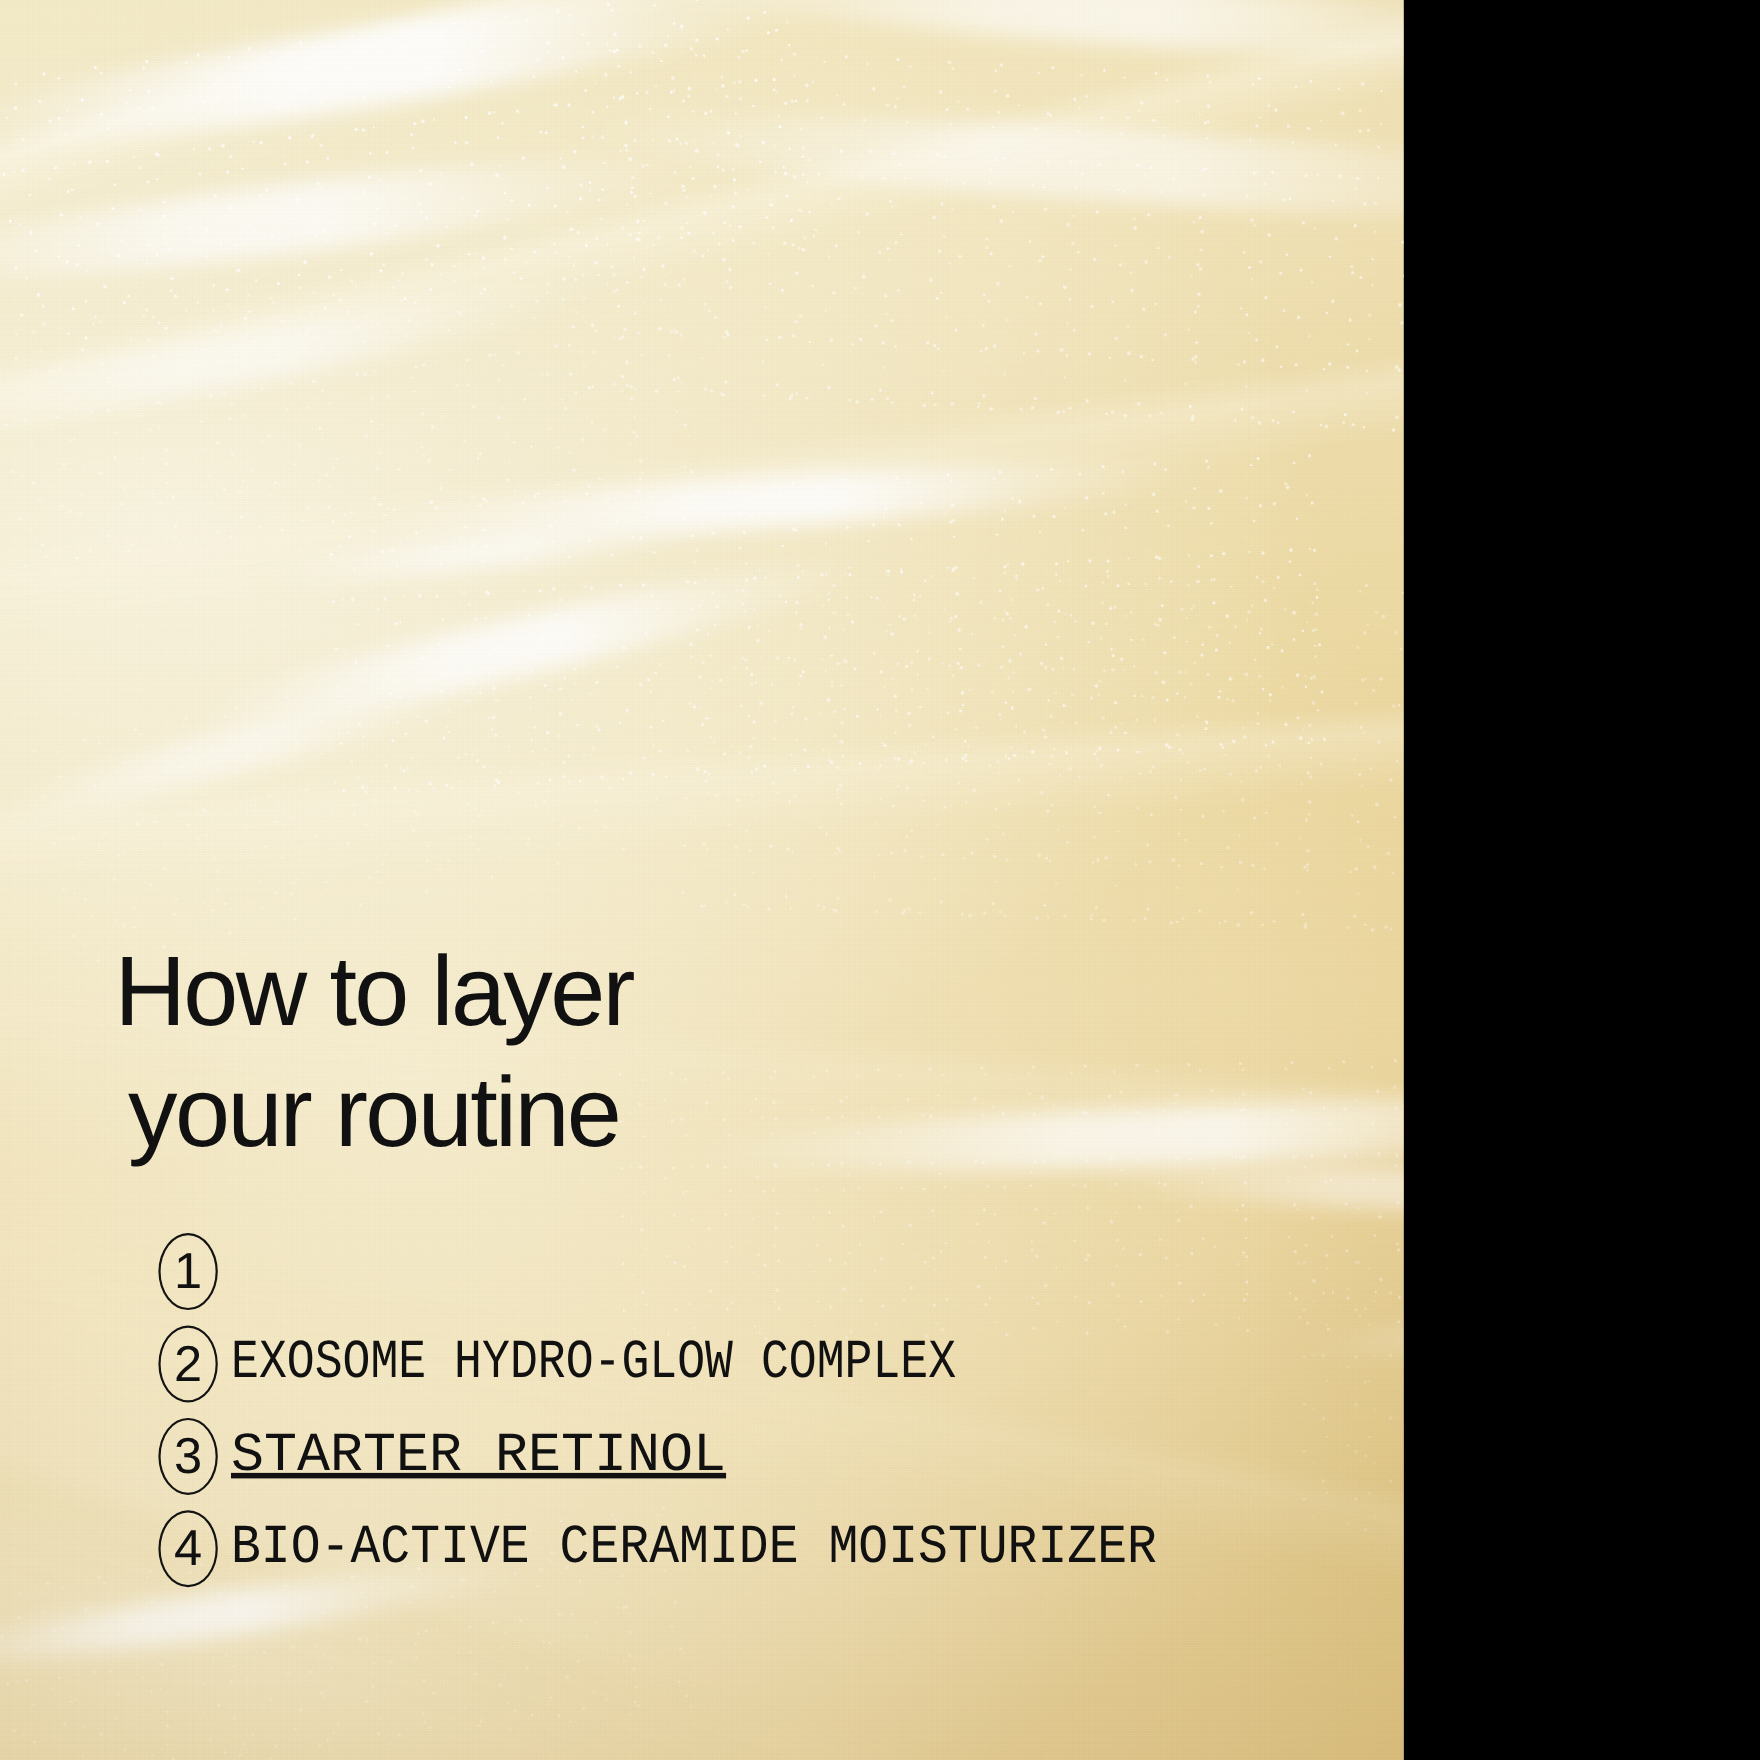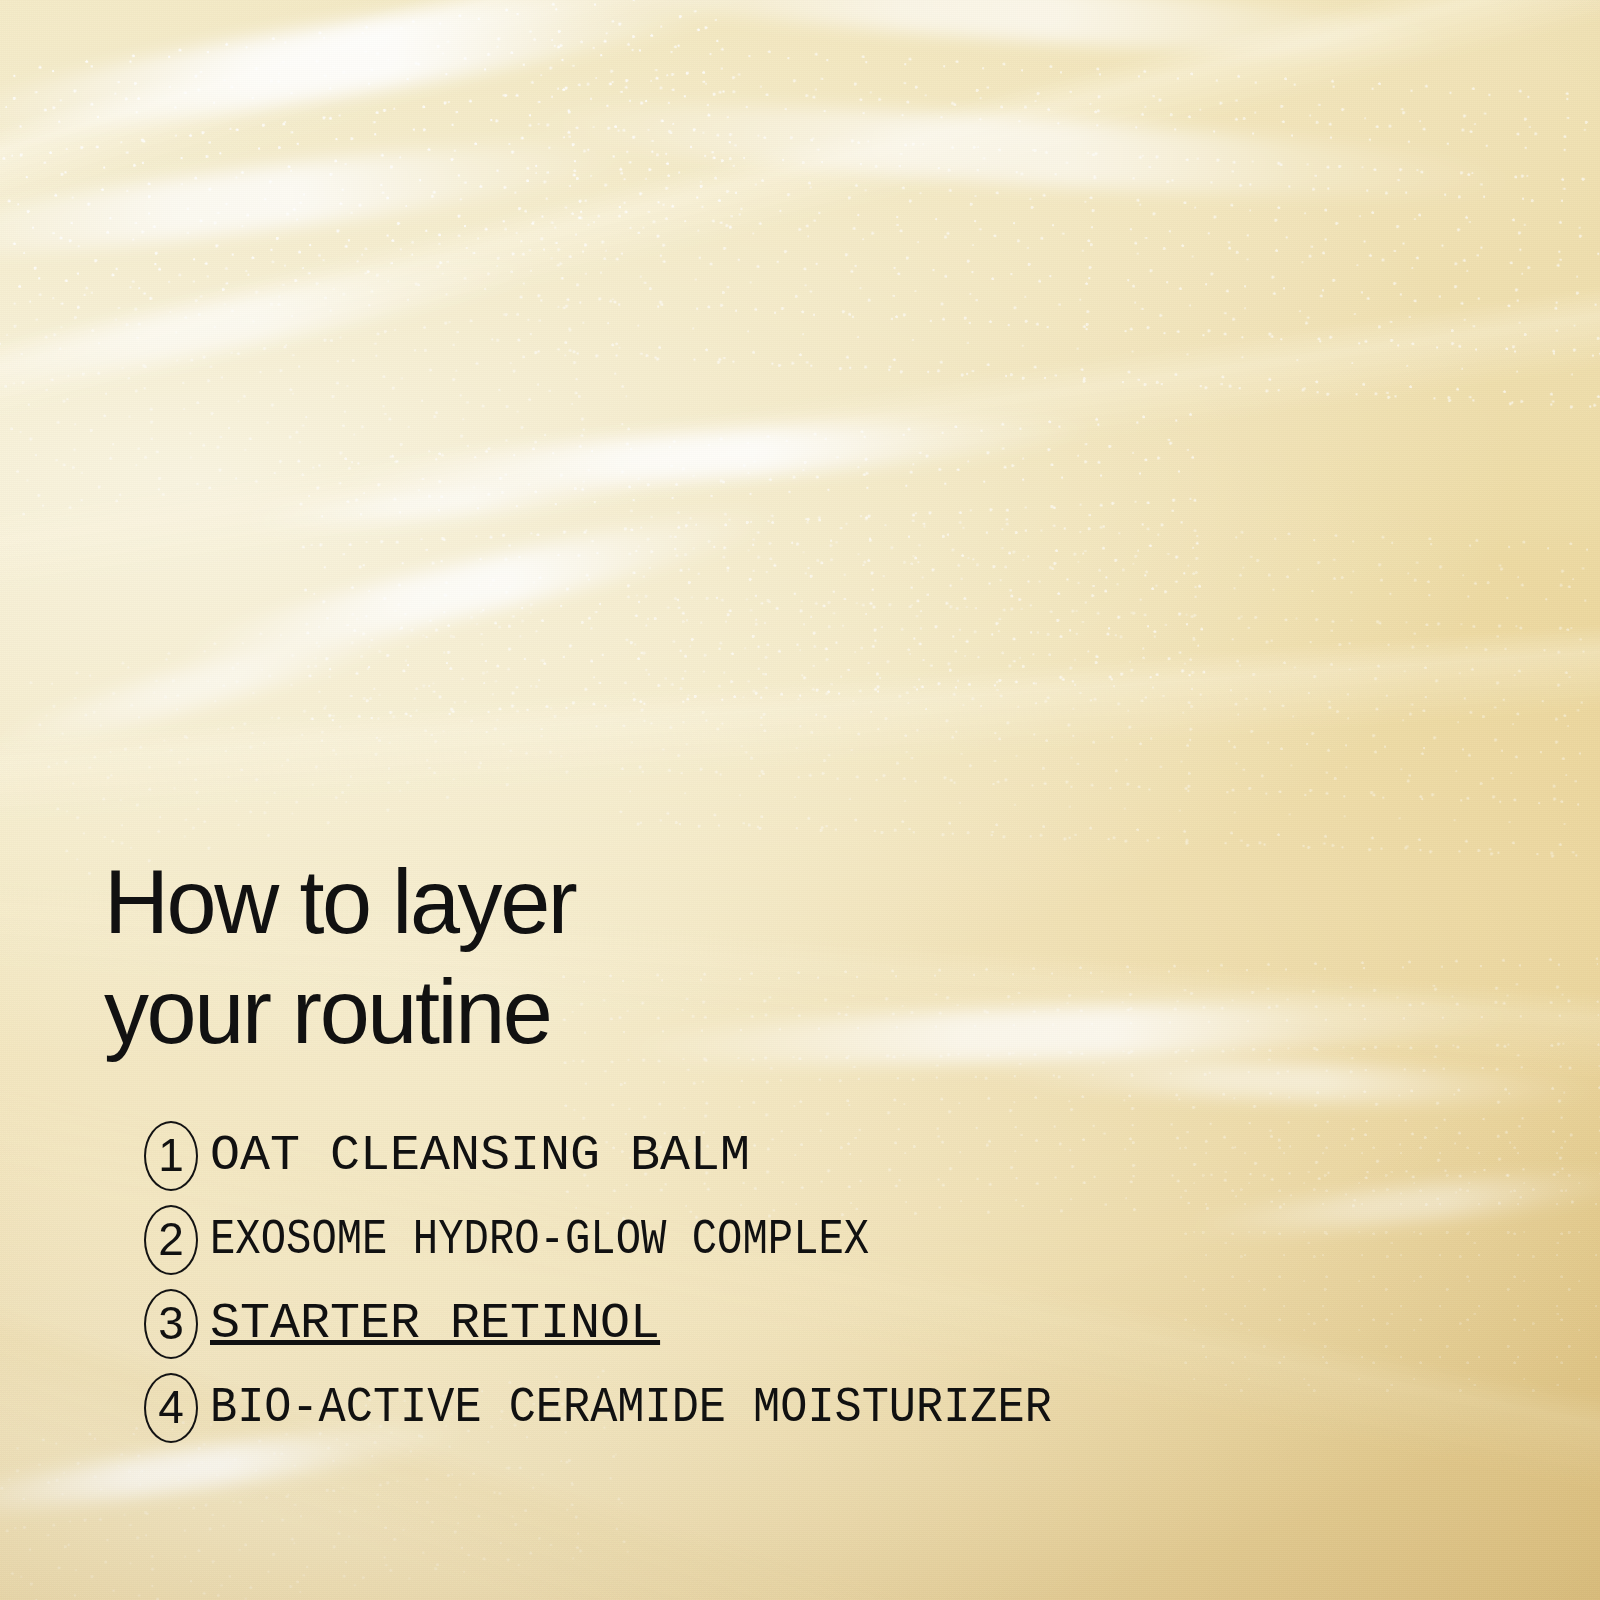--- a/index.html
+++ b/index.html
@@ -1,24 +1,25 @@
 <!DOCTYPE html>
 <html><head>
 <meta charset="utf-8">
 <title>How to layer your routine</title>
 <style>
   html,body{margin:0;padding:0;background:#000;}
   *{box-sizing:border-box;}
 
   .stage{
     position:relative;
-    width:1600px; height:1600px;
+    width:1276px; height:1600px;
     overflow:hidden;
     font-family:"Liberation Sans", sans-serif;
     background:#eedfae;
+    text-align:center;
   }
 
   
   .bg{position:absolute;inset:0;}
   .bg > div{position:absolute;inset:0;}
 
   
   .layer-base{
     background:
       linear-gradient(168deg,
@@ -234,21 +235,20 @@
     <h1 class="headline">How to layer
 your routine</h1>
 
     <ol class="steps">
 
       <li class="step step-1">
         <span class="step-num">
           <span class="ring"></span>
           <span class="digit">1</span>
         </span>
-        <span class="step-label">OAT CLEANSING BALM</span>
       </li>
 
       <li class="step step-2">
         <span class="step-num">
           <span class="ring"></span>
           <span class="digit">2</span>
         </span>
         <span class="step-label">EXOSOME HYDRO-GLOW COMPLEX</span>
       </li>
 

